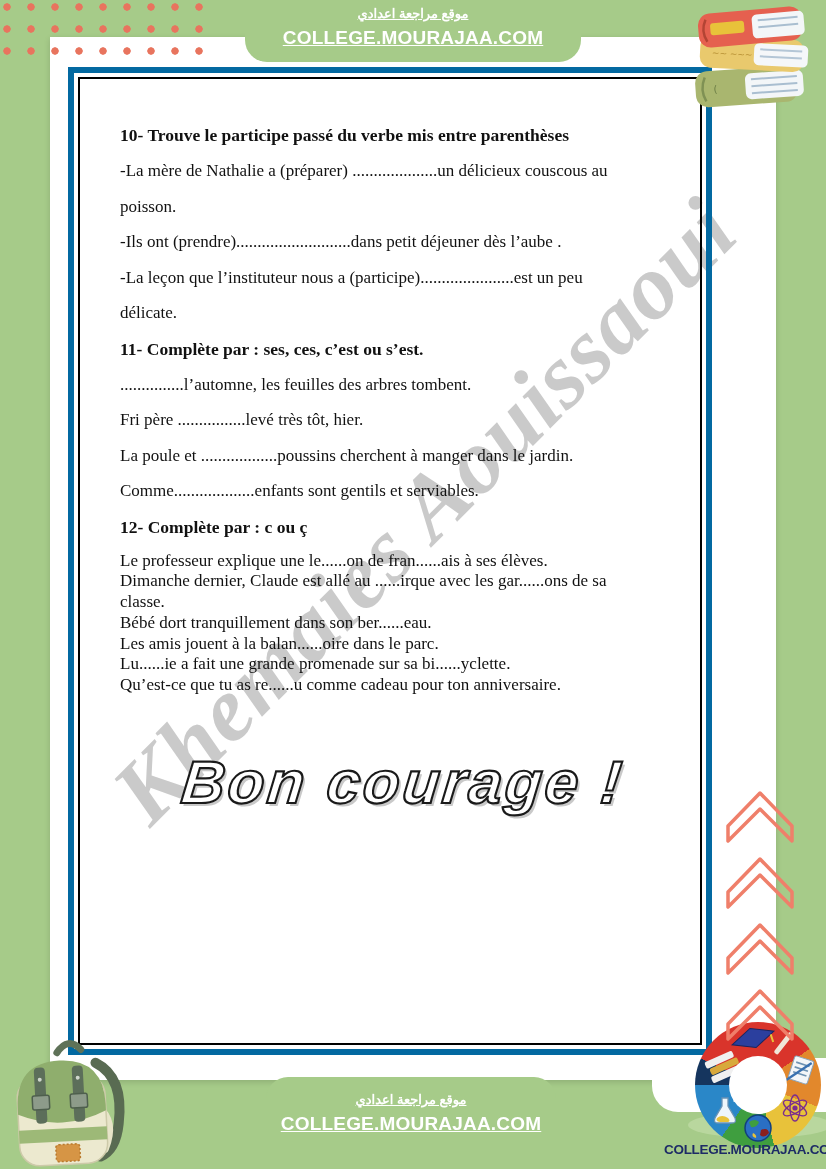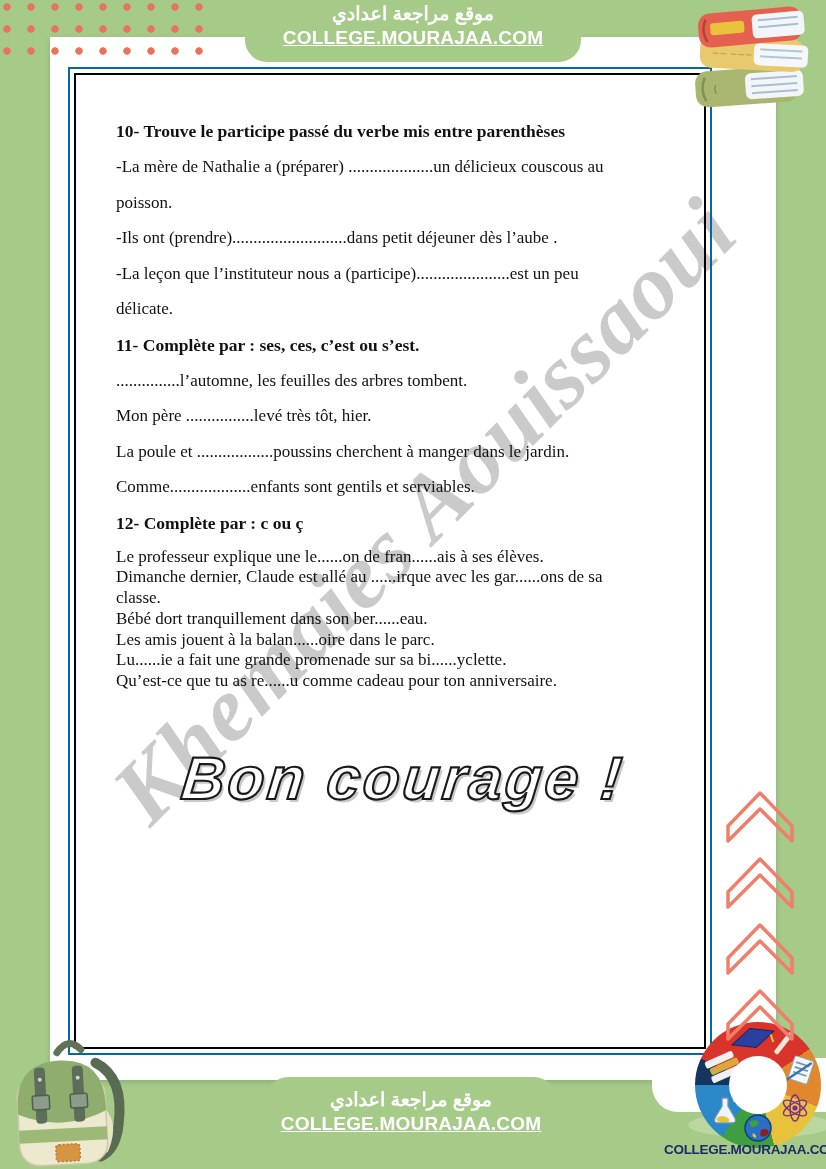--- a/index.html
+++ b/index.html
@@ -12,21 +12,21 @@
   .dot-grid { position:absolute; left:0; top:0; width:212px; height:64px;
     background-image:radial-gradient(circle 3.5px at 7px 7px, #e8745e 3.4px, rgba(0,0,0,0) 4px);
     background-size:24px 22px; z-index:6; }
 
   
   .paper { position:absolute; left:50px; top:37px; width:726px; height:1043px;
     background:#ffffff; z-index:2; box-shadow:0 2px 6px rgba(0,0,0,0.15); overflow:hidden; }
 
   
   .frame { position:absolute; left:18px; top:30px; width:644px; height:988px;
-    border:2px solid #0369a1; padding:4px; z-index:3; }
+    border:6px solid #0369a1; padding:4px; z-index:3; }
   .frame-inner { width:100%; height:100%; border:2px solid #000; position:relative; overflow:hidden; }
 
   .doc-body { position:relative; z-index:2; padding:38px 14px 0 40px; color:#111; font-size:17px; }
   .doc-body p { white-space:nowrap; }
   .ex-title { font-weight:bold; font-size:17.5px; line-height:36px; }
   .ex-line { line-height:35.5px; }
   .ex-line-tight { line-height:20.8px; }
   .gap-sm { height:6px; }
 
   .watermark { position:absolute; left:-30px; top:455px; width:740px; text-align:center;
@@ -37,21 +37,21 @@
   .closing { margin-top:52px; text-align:center; font-family:"Liberation Sans", sans-serif;
     font-weight:bold; font-style:italic; font-size:60px; letter-spacing:3px; color:#fff;
     -webkit-text-stroke:2.2px #1a1a1a;
     text-shadow:3px 3px 0 #c9c9c9; transform:skewX(-6deg); }
 
   
   .tab { position:absolute; background:#a6cb89; z-index:7; text-align:center;
     font-family:"Liberation Sans", sans-serif; color:#fff; font-weight:bold; }
   .tab-top { left:245px; top:0; width:336px; height:62px; border-radius:0 0 22px 22px; padding-top:3px; }
   .tab-bottom { left:266px; top:1077px; width:290px; height:92px; border-radius:22px 22px 0 0; padding-top:12px; }
-  .tab .ar { font-size:19px; line-height:22px; }
+  .tab .ar { font-size:13px; text-decoration:underline; line-height:22px; }
   .tab .url { font-size:19px; text-decoration:underline; line-height:26px; letter-spacing:0.2px; }
 
   
   .chevrons { position:absolute; left:722px; top:782px; width:76px; z-index:6; }
   .chevrons svg { display:block; margin-bottom:-4px; }
 
   
   .books { position:absolute; left:688px; top:2px; width:132px; height:112px; z-index:7; }
 
   
@@ -86,21 +86,21 @@
 
           <p class="ex-title">10- Trouve le participe passé du verbe mis entre parenthèses</p>
           <p class="ex-line">-La mère de Nathalie a (préparer) ....................un délicieux couscous au</p>
           <p class="ex-line">poisson.</p>
           <p class="ex-line">-Ils ont (prendre)...........................dans petit déjeuner dès l’aube .</p>
           <p class="ex-line">-La leçon que l’instituteur nous a (participe)......................est un peu</p>
           <p class="ex-line">délicate.</p>
 
           <p class="ex-title">11- Complète par : ses, ces, c’est ou s’est.</p>
           <p class="ex-line">...............l’automne, les feuilles des arbres tombent.</p>
-          <p class="ex-line">Mon père ................levé très tôt, hier.</p>
+          <p class="ex-line">Fri père ................levé très tôt, hier.</p>
           <p class="ex-line">La poule et ..................poussins cherchent à manger dans le jardin.</p>
           <p class="ex-line">Comme...................enfants sont gentils et serviables.</p>
 
           <p class="ex-title">12- Complète par : c  ou  ç</p>
           <div class="gap-sm"></div>
           <p class="ex-line-tight">Le professeur explique une le......on de fran......ais à ses élèves.</p>
           <p class="ex-line-tight">Dimanche dernier, Claude est allé au ......irque avec les gar......ons de sa</p>
           <p class="ex-line-tight">classe.</p>
           <p class="ex-line-tight">Bébé dort tranquillement dans son ber......eau.</p>
           <p class="ex-line-tight">Les amis jouent à la balan......oire dans le parc.</p>

